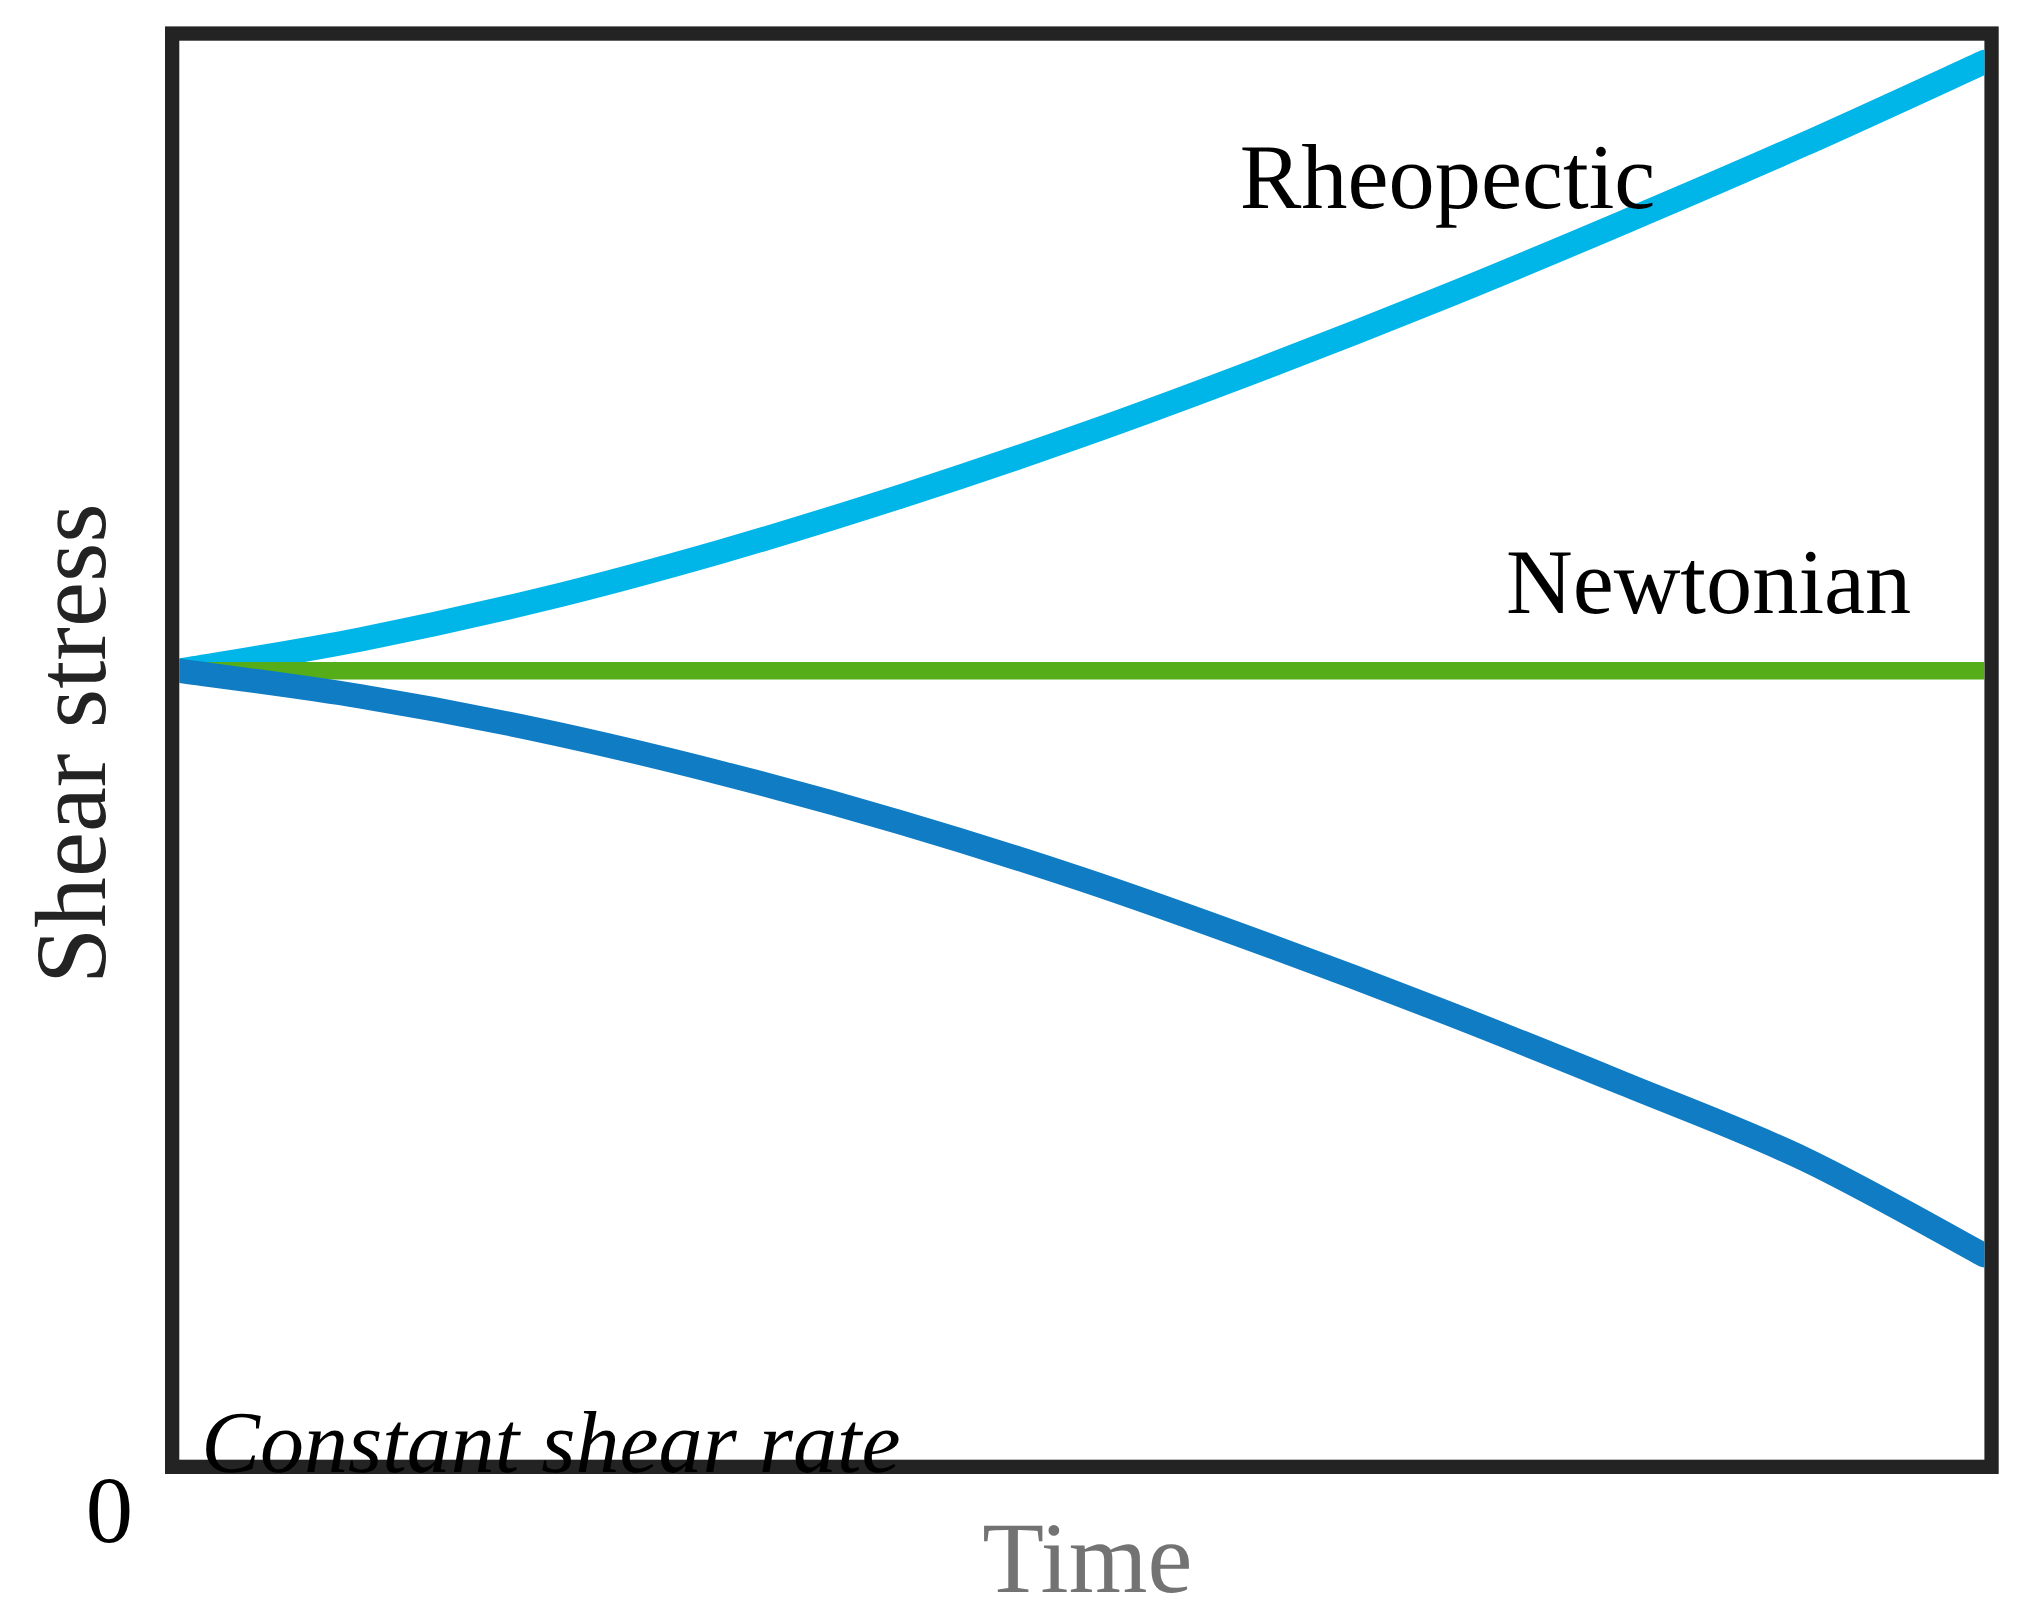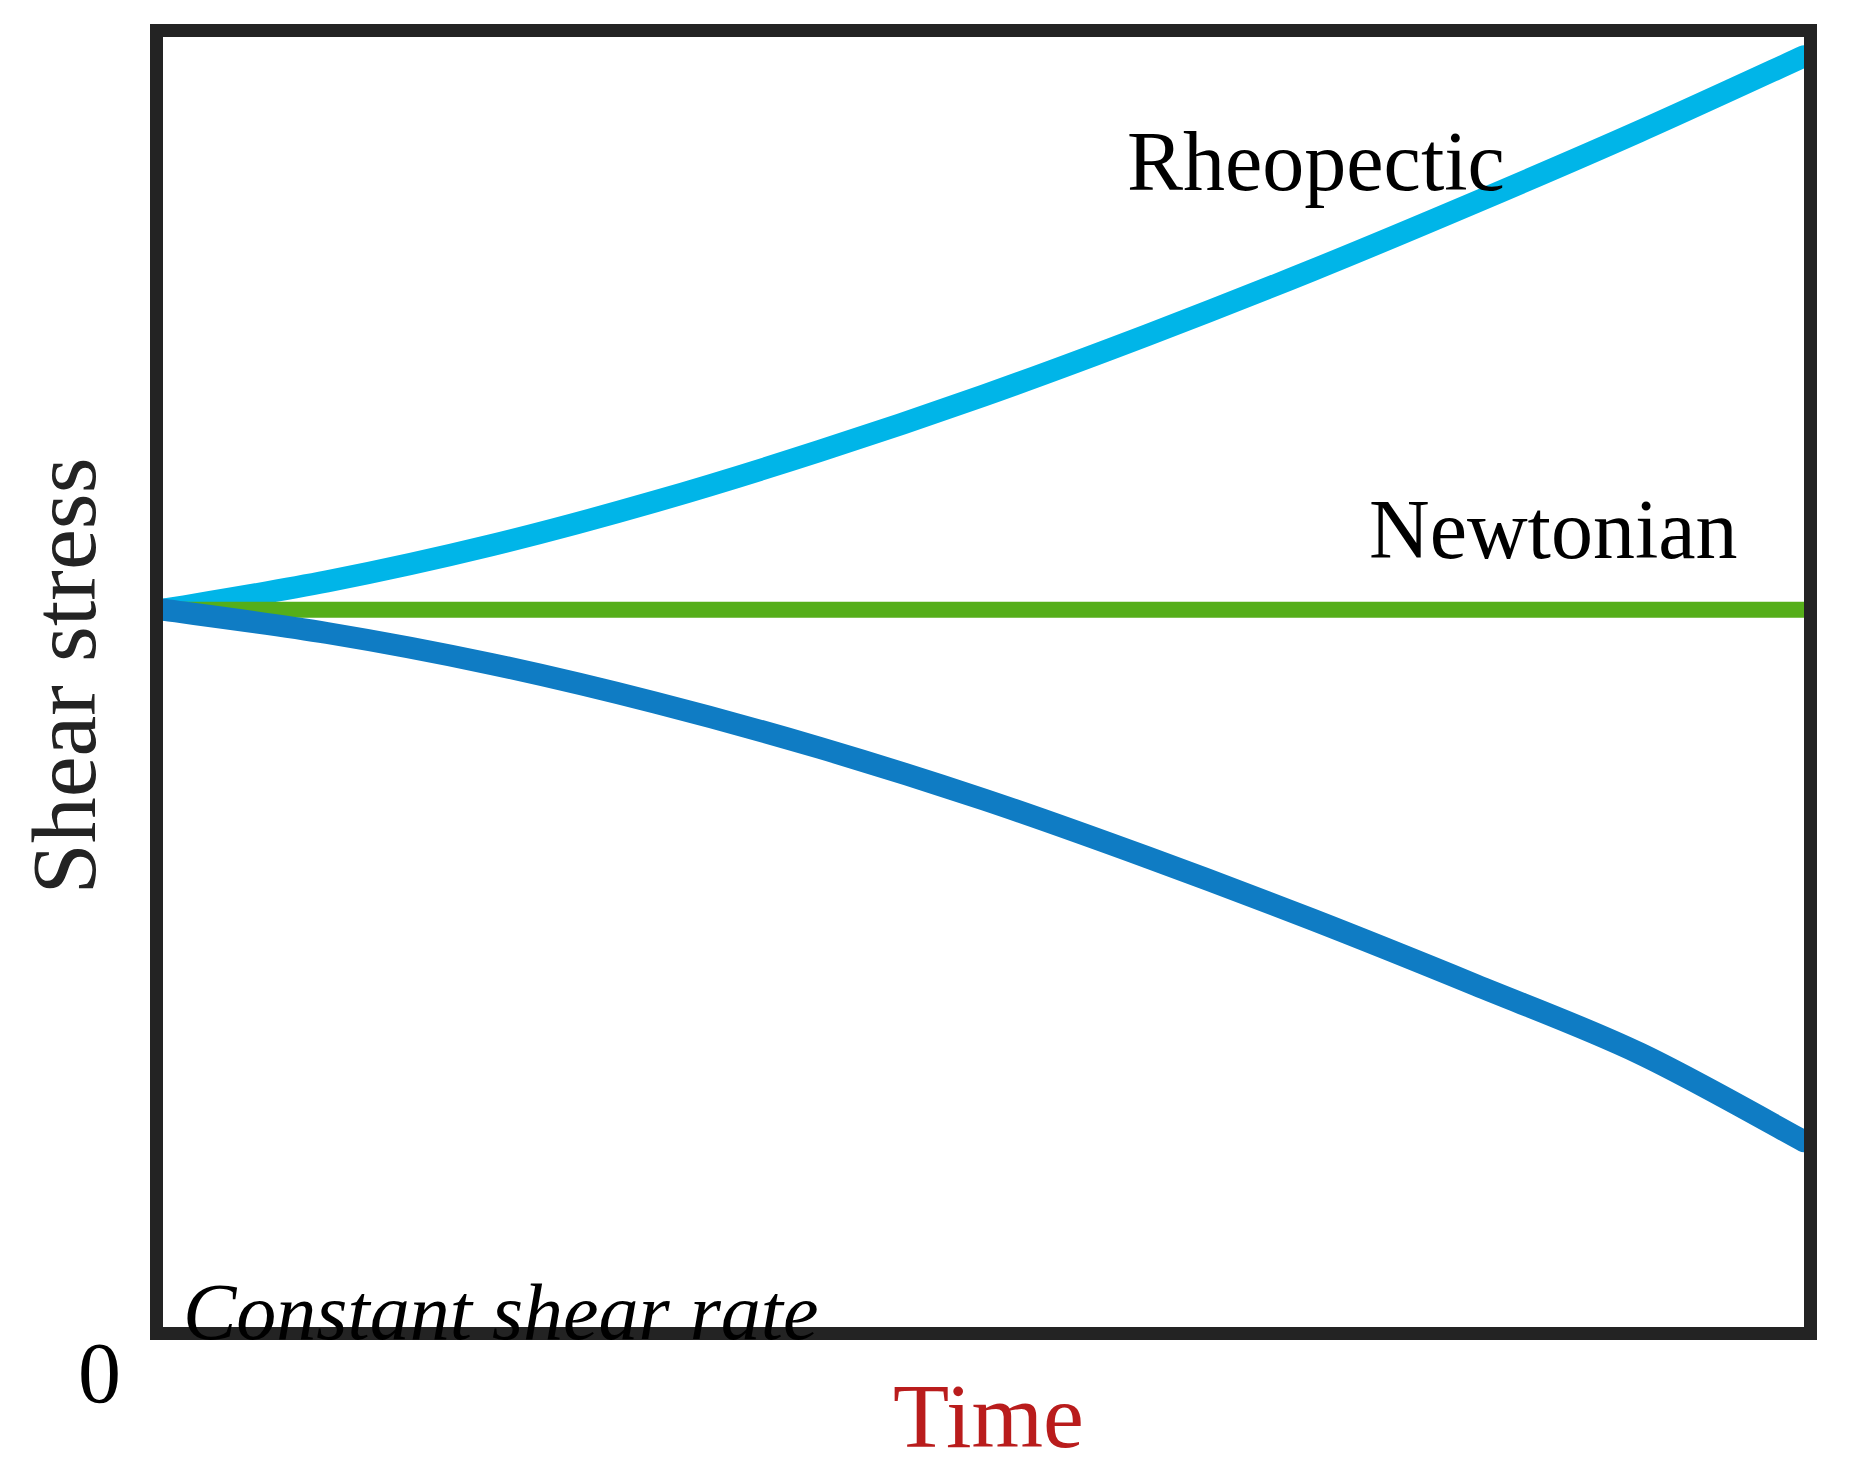--- a/index.html
+++ b/index.html
@@ -77,21 +77,21 @@
     font-family: "Liberation Serif", "DejaVu Serif", serif;
     margin-top: 44px;
   }
 
   
   #xlabel {
     position: absolute;
     left: 893px;
     top: 1370px;
     font-size: 92px;
-    color: #b91c1c;
+    color: #737373;
     white-space: nowrap;
     line-height: 1;
   }
   #ylabel-wrap {
     position: absolute;
     left: -206px;
     top: 626px;
     width: 540px;
     height: 100px;
     transform: rotate(-90deg);

